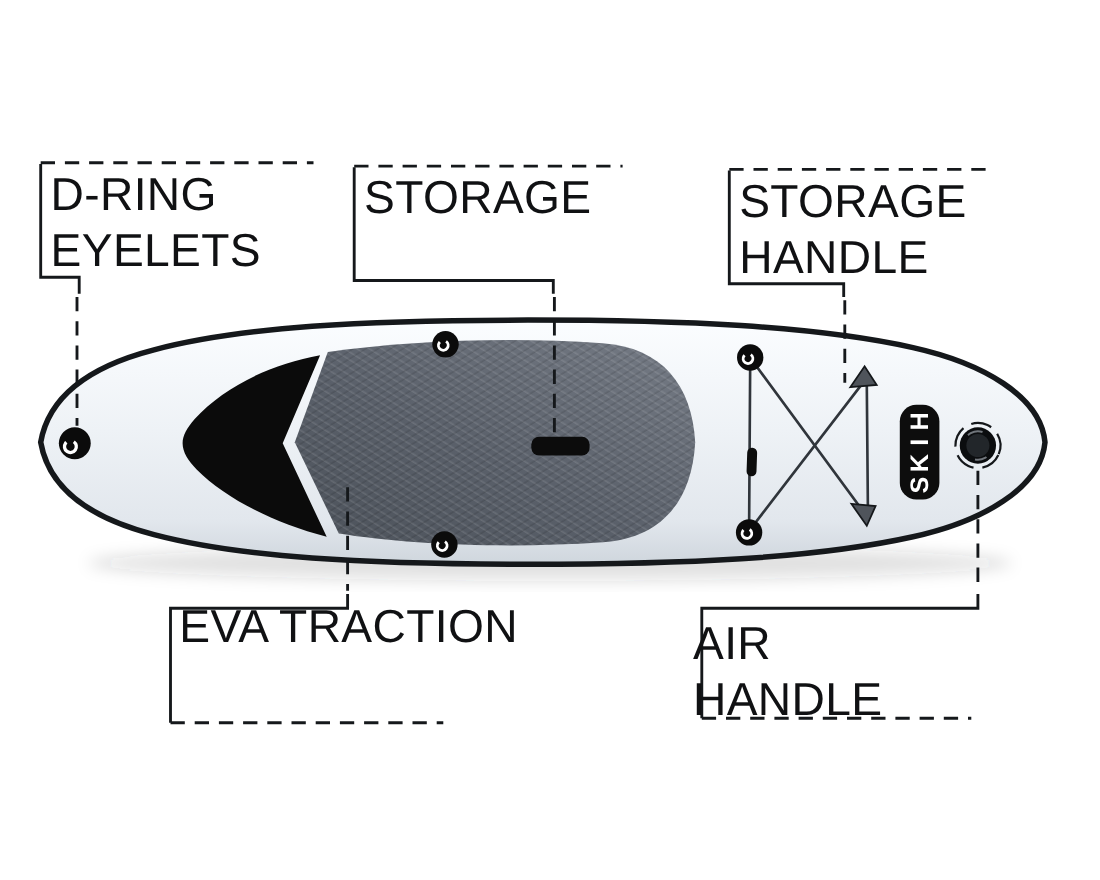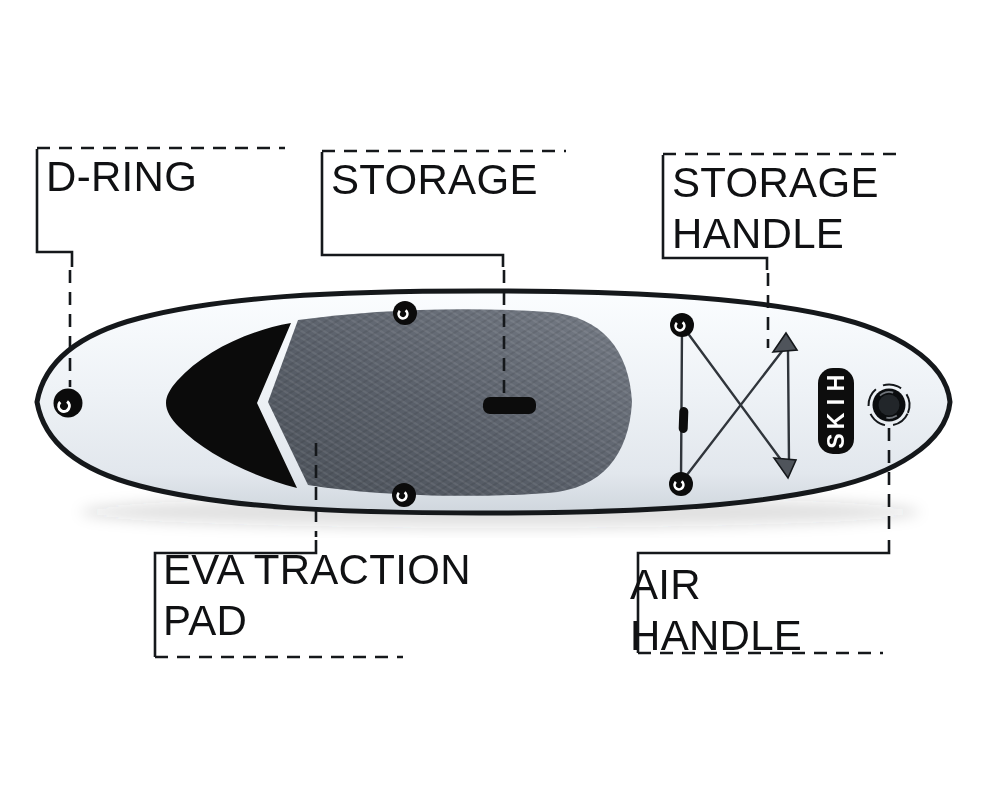--- a/index.html
+++ b/index.html
@@ -150,34 +150,34 @@
     <line x1="70" y1="270" x2="70" y2="387"></line>
     <line x1="504" y1="270" x2="504" y2="394"></line>
     <line x1="768" y1="273" x2="768" y2="348"></line>
     <line x1="316" y1="443" x2="316" y2="537"></line>
     <line x1="889" y1="428" x2="889" y2="537"></line>
   </g>
 </svg>
 
 <div class="label" style="left:46px;top:151px">
   <div>D-RING</div>
+  <div>EYELETS</div>
 </div>
 
 <div class="label" style="left:331px;top:154px">
   <div>STORAGE</div>
 </div>
 
 <div class="label" style="left:672px;top:157px">
   <div>STORAGE</div>
   <div>HANDLE</div>
 </div>
 
 <div class="label" style="left:163px;top:544px">
   <div>EVA TRACTION</div>
-  <div>PAD</div>
 </div>
 
 <div class="label" style="left:630px;top:559px">
   <div>AIR</div>
   <div>HANDLE</div>
 </div>
 
 </div>
 
 </body></html>

